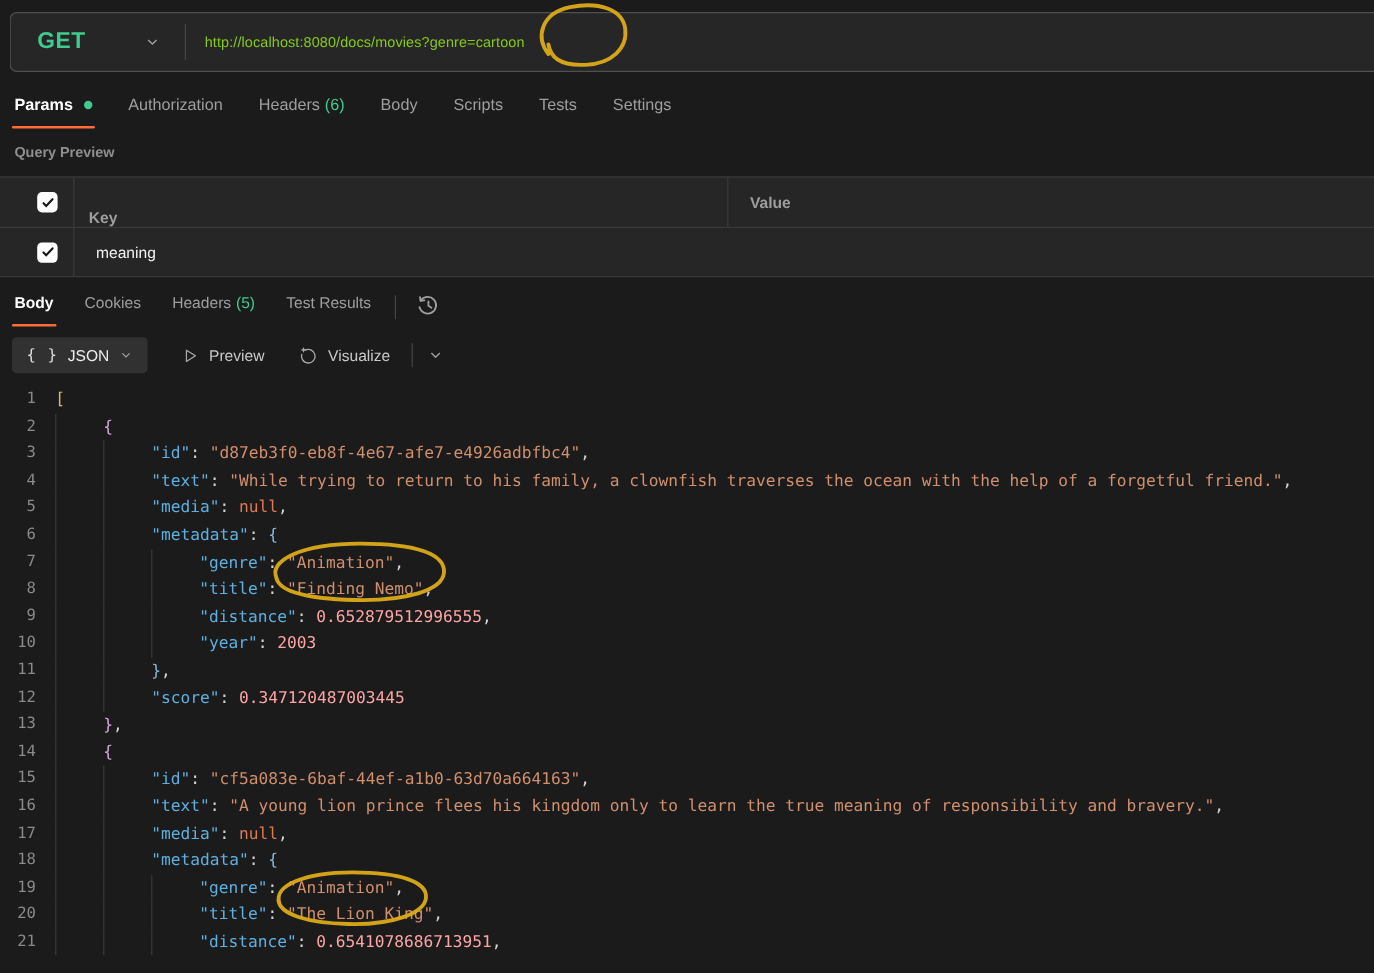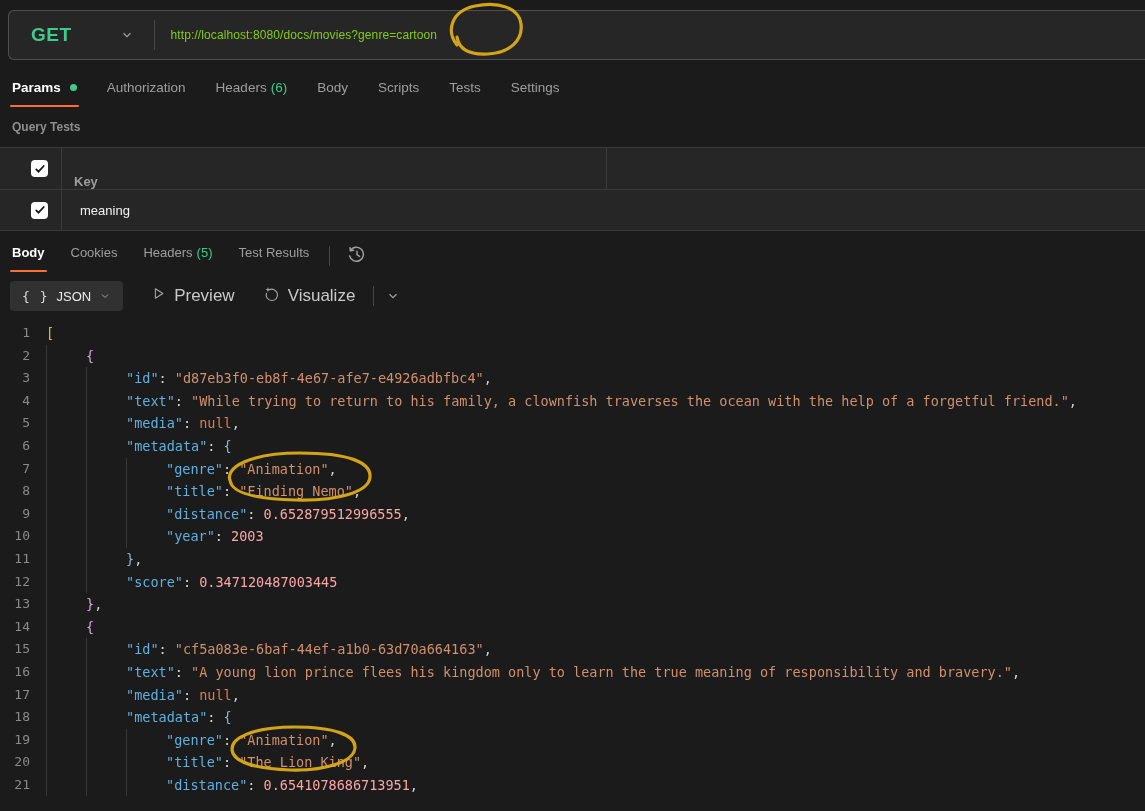--- a/index.html
+++ b/index.html
@@ -58,21 +58,21 @@
   .hist { margin-top:-1px; cursor:pointer; }
 
   
   .toolbar { margin:9px 0 0 10px; display:flex; align-items:center; }
   .json-btn {
     background:#313131; border-radius:4px; height:30px;
     display:flex; align-items:center; padding:0 12px; gap:8px;
     color:#ededed; font-size:13px; cursor:pointer;
   }
   .braces { font-family:"DejaVu Sans Mono", monospace; font-size:13px; color:#dcdcdc; letter-spacing:1px; }
-  .tbtn { display:flex; align-items:flex-start; gap:8px; color:#c9c9c9; font-size:17px; margin-left:28px; cursor:pointer; }
+  .tbtn { display:flex; align-items:center; gap:8px; color:#c9c9c9; font-size:13px; margin-left:28px; cursor:pointer; }
   .tb-div { width:1px; height:20px; background:#454545; margin:0 12px 0 18px; }
 
   
   .code {
     margin-top:8px; position:relative;
     font-family:"DejaVu Sans Mono", monospace;
     font-size:13.5px; line-height:22.6px;
     padding-top:3px;
   }
   .code-line { display:flex; height:22.6px; white-space:pre; }
@@ -129,33 +129,36 @@
       </div>
       <div class="tab">
         <span>Tests</span>
       </div>
       <div class="tab">
         <span>Settings</span>
       </div>
     </div>
 </div>
 
-<div class="section-label">Query Tests</div>
+<div class="section-label">Query Preview</div>
 
 <div class="ptable">
   <div class="prow">
     <div class="cell-cb">
       <span class="cb">
         <svg width="12" height="12" viewBox="0 0 16 16">
             <path d="M3 8.5l3 3 7-7.5" stroke="#161616" stroke-width="2.4" fill="none" stroke-linecap="round"></path>
           </svg>
       </span>
     </div>
     <div class="cell-key">
       <span class="hdr">Key</span>
+    </div>
+    <div class="cell-val">
+      <span class="hdr">Value</span>
     </div>
   </div>
   <div class="prow">
     <div class="cell-cb">
       <span class="cb">
         <svg width="12" height="12" viewBox="0 0 16 16">
             <path d="M3 8.5l3 3 7-7.5" stroke="#161616" stroke-width="2.4" fill="none" stroke-linecap="round"></path>
           </svg>
       </span>
     </div>

